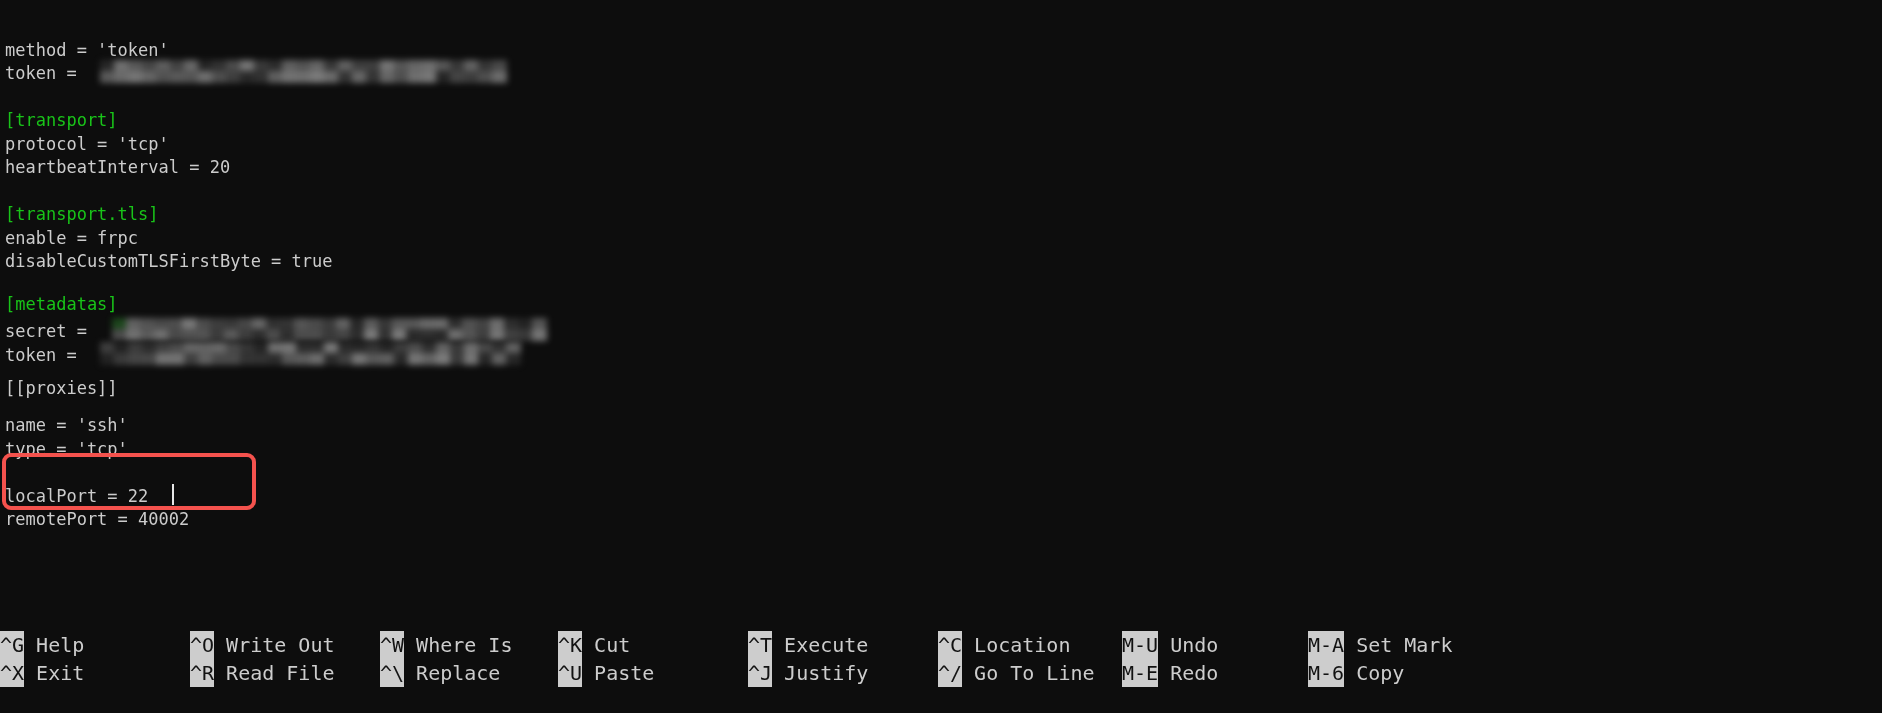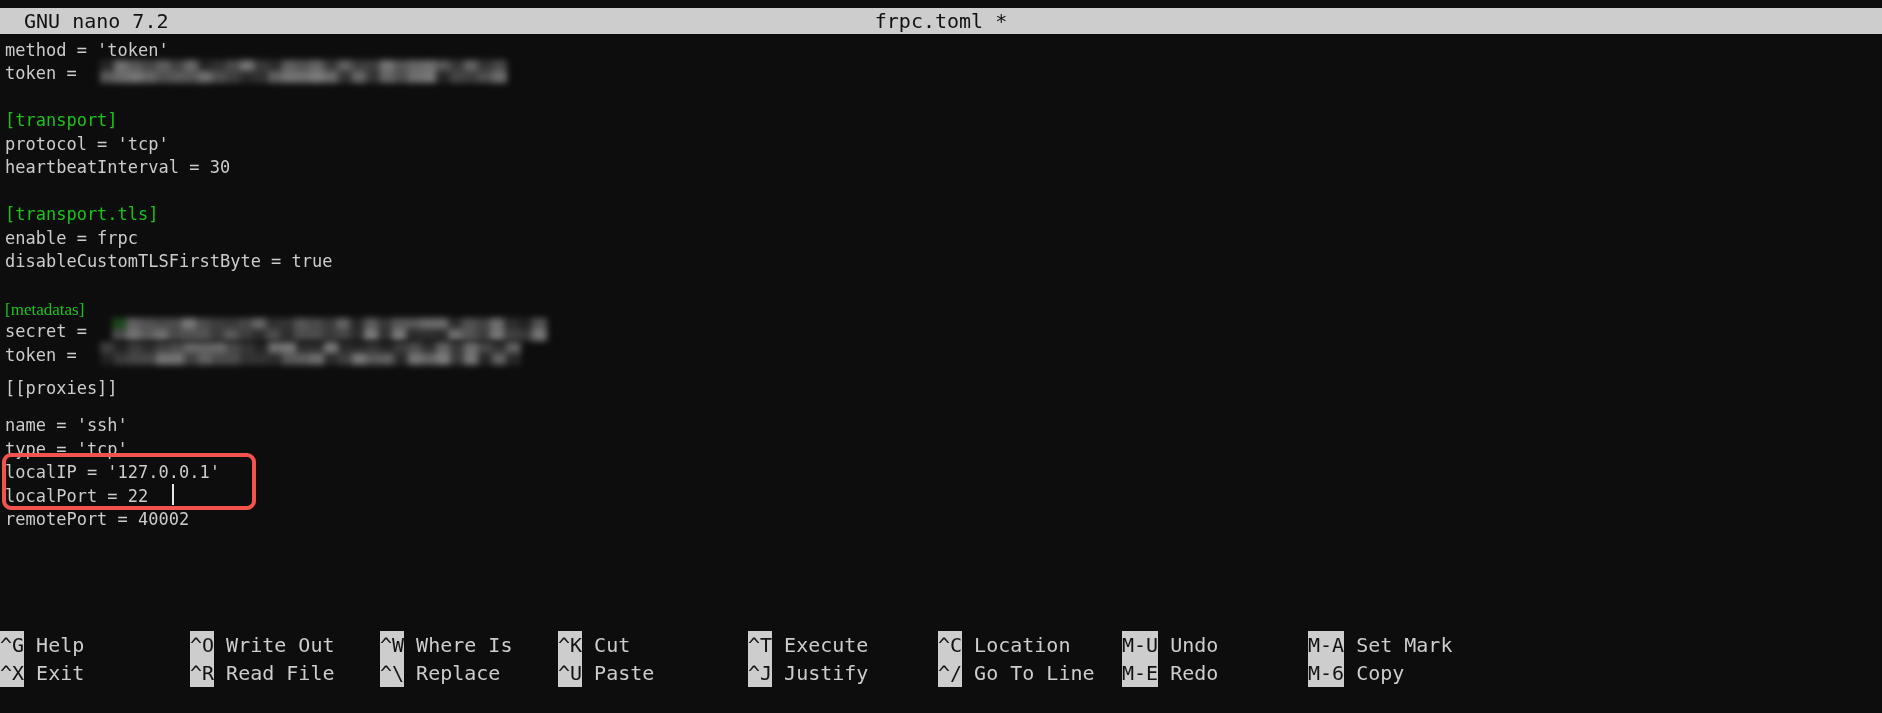--- a/index.html
+++ b/index.html
@@ -110,45 +110,40 @@
     display: inline-block;
     color: #cdcdcd;
     padding-left: 12px;
   }
 </style>
 </head>
 <body>
 
 <div id="app">
 
-  <div id="titlebar">
-    <span class="tb-app">GNU nano 7.2</span>
-    <span class="tb-file">frpc.toml *</span>
-  </div>
 
   <div id="editor">
       <div class="eline plain" style="top: 2px;"><span>method = 'token'</span></div>
       <div class="eline plain" style="top: 25.45px;"><span>token = </span></div>
       <div class="eline plain" style="top: 48.9px;"><span></span></div>
       <div class="eline section" style="top: 72.35px;"><span>[transport]</span></div>
       <div class="eline plain" style="top: 95.8px;"><span>protocol = 'tcp'</span></div>
-      <div class="eline plain" style="top: 119.25px;"><span>heartbeatInterval = 30</span></div>
+      <div class="eline plain" style="top: 119.25px;"><span>heartbeatInterval = 20</span></div>
       <div class="eline plain" style="top: 142.7px;"><span></span></div>
       <div class="eline section" style="top: 166.15px;"><span>[transport.tls]</span></div>
       <div class="eline plain" style="top: 189.6px;"><span>enable = frpc</span></div>
       <div class="eline plain" style="top: 213.05px;"><span>disableCustomTLSFirstByte = true</span></div>
       <div class="eline plain" style="top: 236.5px;"><span></span></div>
-      <div class="eline section" style="top: 262px; font-family: Liberation Serif, serif;"><span>[metadatas]</span></div>
+      <div class="eline section" style="top: 256px;"><span>[metadatas]</span></div>
       <div class="eline plain" style="top: 283.4px;"><span>secret = </span></div>
       <div class="eline plain" style="top: 306.85px;"><span>token = </span></div>
       <div class="eline plain" style="top: 330.3px;"><span></span></div>
       <div class="eline plain" style="top: 340px;"><span>[[proxies]]</span></div>
       <div class="eline plain" style="top: 377.2px;"><span>name = 'ssh'</span></div>
       <div class="eline plain" style="top: 400.65px;"><span>type = 'tcp'</span></div>
-      <div class="eline plain" style="top: 424.1px;"><span>localIP = '127.0.0.1'</span></div>
       <div class="eline plain" style="top: 447.55px;"><span>localPort = 22</span></div>
       <div class="eline plain" style="top: 471px;"><span>remotePort = 40002</span></div>
     </div>
 
   <div id="redbox" style="left: 2px; top: 453.1px; width: 254px; height: 56.9px; border-color: rgb(244, 82, 77);"></div>
 
   <div id="caret" style="left: 172.02px; top: 483.55px; height: 21px;"></div>
 
   <div id="shortcuts">
       <div class="sc-cell" style="left: 0px; top: 3px;"><span class="sc-key">^G</span><span class="sc-label">Help</span></div>

